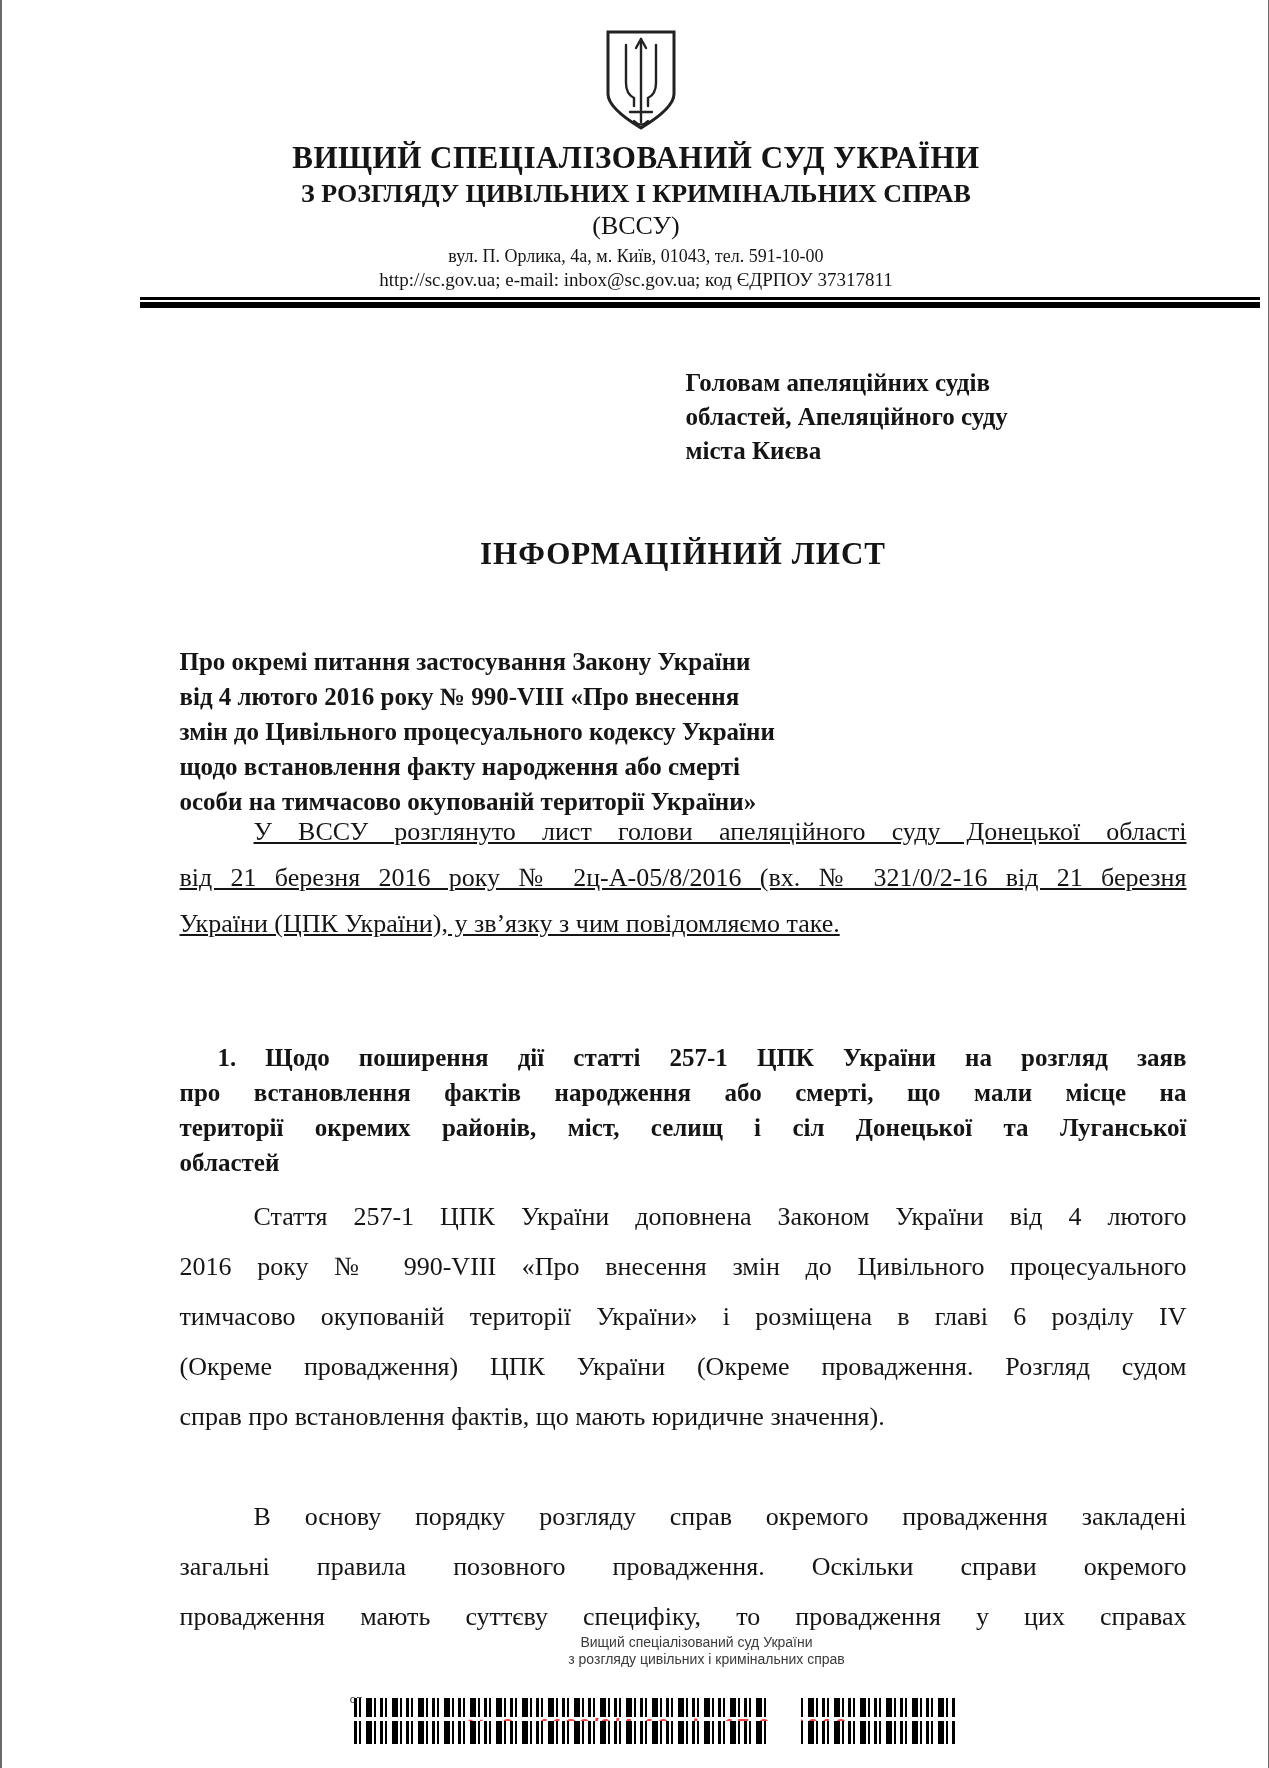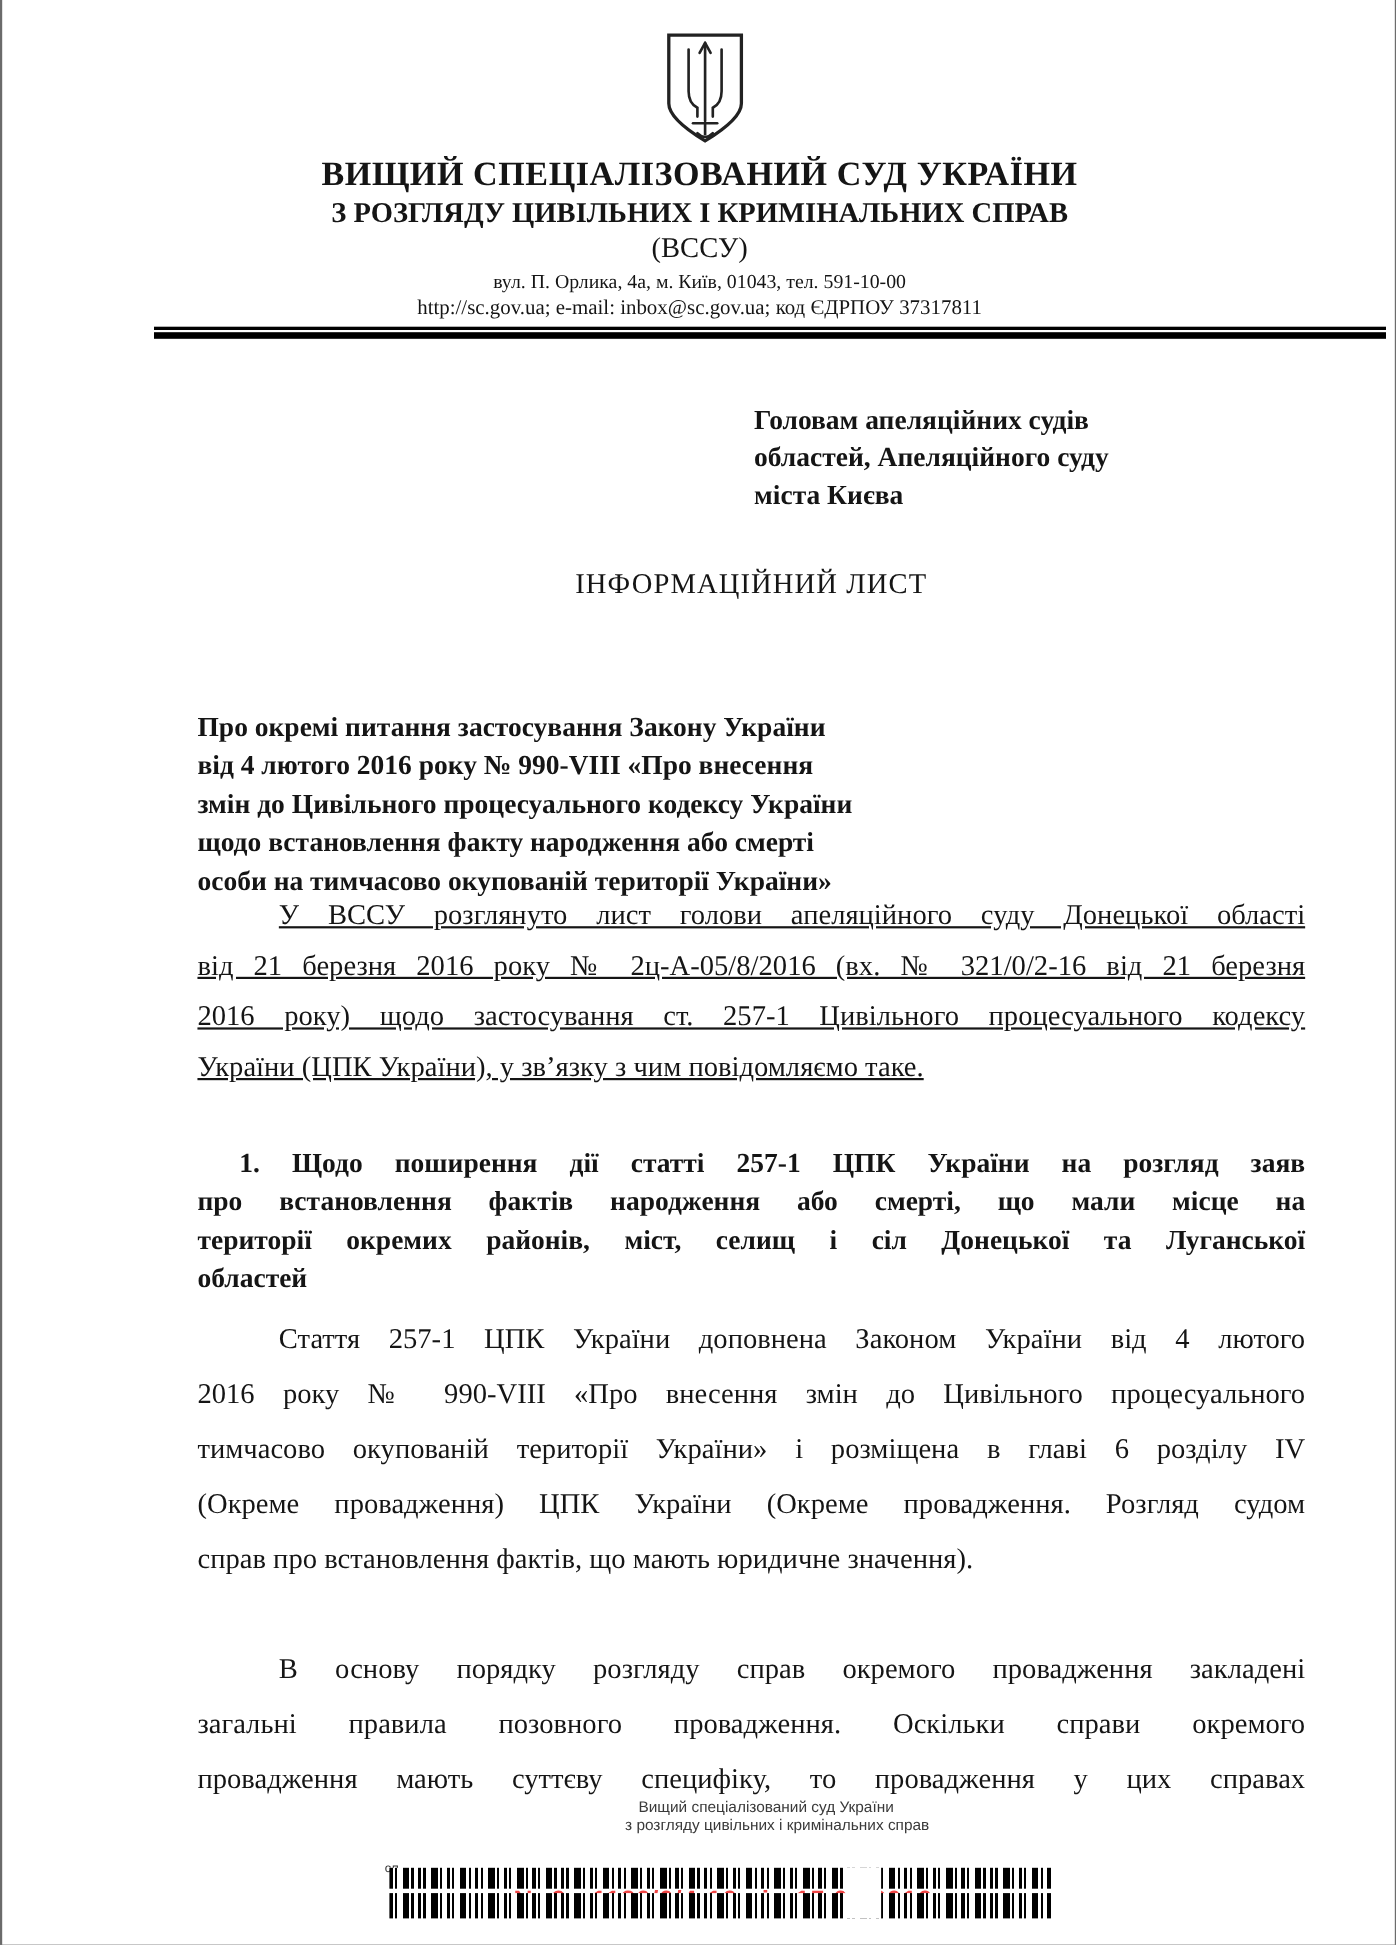--- a/index.html
+++ b/index.html
@@ -18,21 +18,21 @@
   .abbr   { left:0; top:211px; width:1269px; font-size:26px; font-weight:normal; }
   .addr1  { left:0; top:246px; width:1269px; font-size:18px; }
   .addr2  { left:0; top:269px; width:1269px; font-size:19px; }
   .rule   { left:138px; top:297px; width:1120px; border-top:3px solid #000; }
   .rule::after { content:""; display:block; height:6px; background:#000; margin-top:2px; }
 
   
   .addressee { left:684px; top:366px; width:420px; font-size:25px; font-weight:bold; line-height:34px; }
 
   
-  .doc-title { left:178px; top:516px; width:1007px; font-size:26px; font-weight:normal; letter-spacing:1px; }
+  .doc-title { left:178px; top:536px; width:1007px; font-size:31px; font-weight:bold; letter-spacing:1px; }
   .subject   { left:178px; top:601px; width:640px; font-size:25px; font-weight:bold; line-height:35px;margin-top:43px; }
 
   
   .para { left:178px; width:1007px; font-size:26px; }
   .p1 { top:809px;  line-height:46px;text-decoration:underline; }
   .h1 { top:1040px; line-height:35px; font-size:25px; font-weight:bold; }
   .p2 { top:1192px; line-height:50px; }
   .p3 { top:1492px; line-height:50px; }
   .line { text-align:justify; text-align-last:justify; white-space:normal; }
   .line.end { text-align-last:left; }
@@ -95,21 +95,20 @@
     <div>Про окремі питання застосування Закону України</div>
     <div>від 4 лютого 2016 року № 990-VIII «Про внесення</div>
     <div>змін до Цивільного процесуального кодексу України</div>
     <div>щодо встановлення факту народження або смерті</div>
     <div>особи на тимчасово окупованій території України»</div>
   </div>
 
   <div class="abs para p1">
     <div class="line indent">У ВССУ розглянуто лист голови апеляційного суду Донецької області</div>
     <div class="line">від 21 березня 2016 року № 2ц-А-05/8/2016 (вх. № 321/0/2-16 від 21 березня</div>
-    <div class="line">2016 року) щодо застосування ст. 257-1 Цивільного процесуального кодексу</div>
     <div class="line end">України (ЦПК України), у зв’язку з чим повідомляємо таке.</div>
   </div>
 
   <div class="abs para h1">
     <div class="line indent-sm">1. Щодо поширення дії статті 257-1 ЦПК України на розгляд заяв</div>
     <div class="line">про встановлення фактів народження або смерті, що мали місце на</div>
     <div class="line">території окремих районів, міст, селищ і сіл Донецької та Луганської</div>
     <div class="line end">областей</div>
   </div>
 

